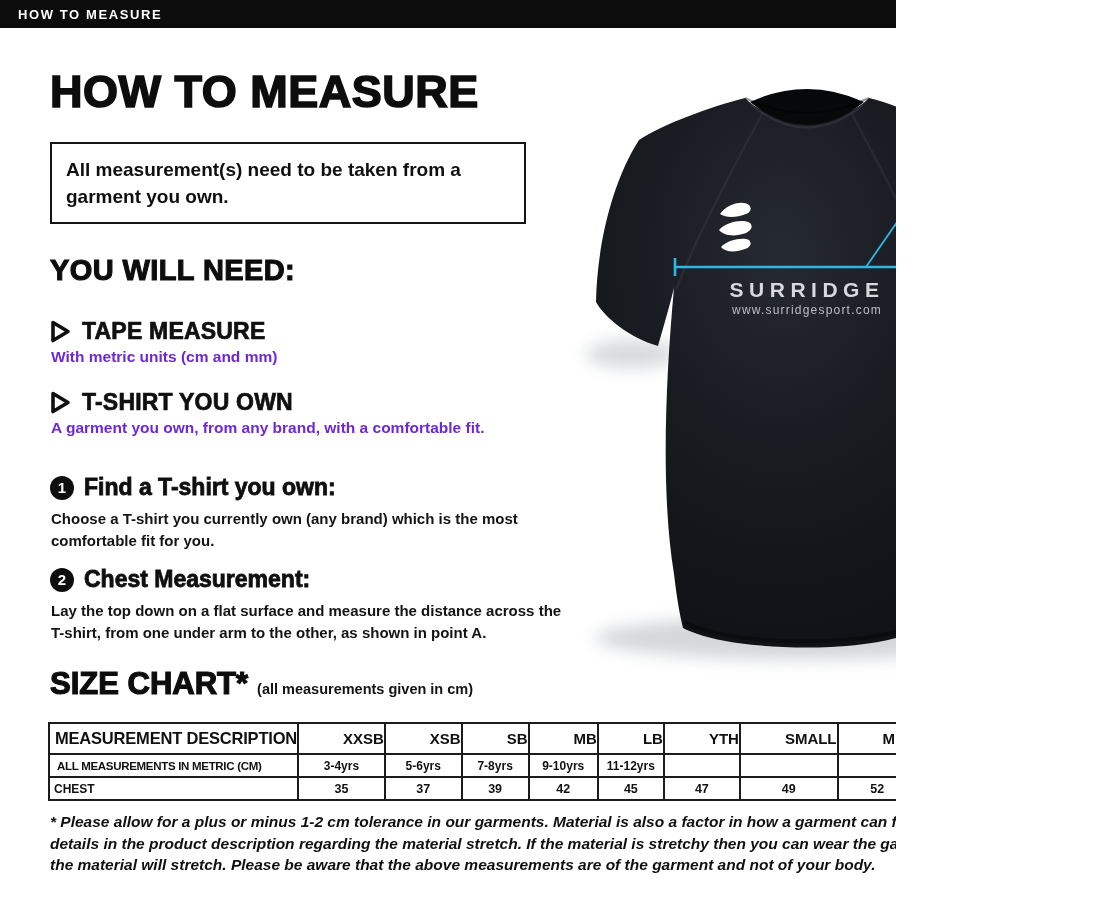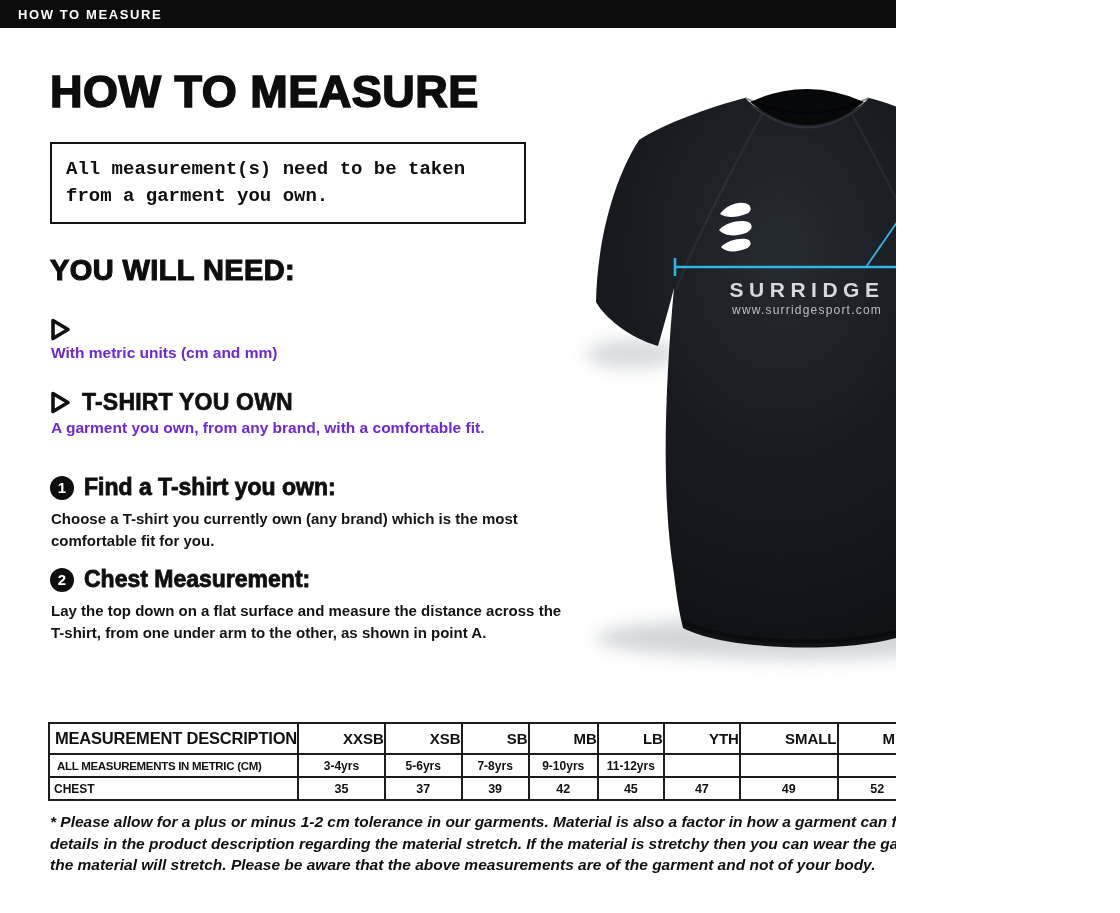--- a/index.html
+++ b/index.html
@@ -12,21 +12,21 @@
           padding:0 12px 0 18px;}
   .topbar-title{color:#fff;font-size:13px;font-weight:bold;letter-spacing:1.6px;}
   .topbar-logo{display:flex;flex-direction:column;align-items:center;line-height:1;margin-top:1px;}
   .topbar-brand{color:#fff;font-size:5.5px;font-weight:bold;letter-spacing:1.1px;margin-top:1px;}
 
   
   .page-title{position:absolute;left:50px;top:66px;margin:0;font-size:45px;font-weight:bold;
               letter-spacing:.5px;color:#0d0d0d;-webkit-text-stroke:1.6px #0d0d0d;}
   .notice-box{position:absolute;left:50px;top:142px;width:444px;border:2.5px solid #141414;
               padding:12px 14px;}
-  .notice-box p{margin:0;font-size:19px;font-weight:bold;line-height:27px;color:#0f0f0f;font-family:Liberation Mono, monospace;}
+  .notice-box p{margin:0;font-size:19px;font-weight:bold;line-height:27px;color:#0f0f0f;}
   .ywn-heading{position:absolute;left:50px;top:254px;margin:0;font-size:29px;font-weight:bold;
                color:#0d0d0d;-webkit-text-stroke:1.1px #0d0d0d;letter-spacing:.4px;}
 
   
   .need-item{position:absolute;left:50px;}
   .need-item.tape{top:318px;}
   .need-item.tshirt{top:389px;}
   .need-row{display:flex;align-items:center;gap:11px;}
   .need-label{font-size:23px;font-weight:bold;color:#101010;-webkit-text-stroke:.7px #101010;letter-spacing:.2px;}
   .need-desc{margin:3px 0 0 1px;font-size:15.5px;font-weight:bold;color:#6d28d9;}
@@ -85,20 +85,21 @@
     <p>All measurement(s) need to be taken from a garment you own.</p>
   </div>
 
   <h2 class="ywn-heading">YOU WILL NEED:</h2>
 
   <div class="need-item tape">
     <div class="need-row">
       <svg width="21" height="23" viewBox="0 0 21 23">
         <path d="M3,2.5 L18,11.5 L3,20.5 Z" fill="none" stroke="#101010" stroke-width="3.6" stroke-linejoin="round"></path>
       </svg>
+      <span class="need-label">TAPE MEASURE</span>
     </div>
     <p class="need-desc">With metric units (cm and mm)</p>
   </div>
 
   <div class="need-item tshirt">
     <div class="need-row">
       <svg width="21" height="23" viewBox="0 0 21 23">
         <path d="M3,2.5 L18,11.5 L3,20.5 Z" fill="none" stroke="#101010" stroke-width="3.6" stroke-linejoin="round"></path>
       </svg>
       <span class="need-label">T-SHIRT YOU OWN</span>
@@ -115,20 +116,24 @@
   </div>
 
   <div class="step two">
     <div class="step-head">
       <span class="step-num">2</span>
       <span class="step-title">Chest Measurement:</span>
     </div>
     <p class="step-desc">Lay the top down on a flat surface and measure the distance across the T-shirt, from one under arm to the other, as shown in point A.</p>
   </div>
 
+  <div class="sc-heading">
+    <h2 class="sc-title">SIZE CHART*</h2>
+    <span class="sc-note">(all measurements given in cm)</span>
+  </div>
 
   <table class="size-table">
     <colgroup>
       <col style="width:230px">
         <col style="width:52px">
         <col style="width:50px">
         <col style="width:55px">
       <col style="width:55px">
         <col style="width:55px">
         <col style="width:52px">

